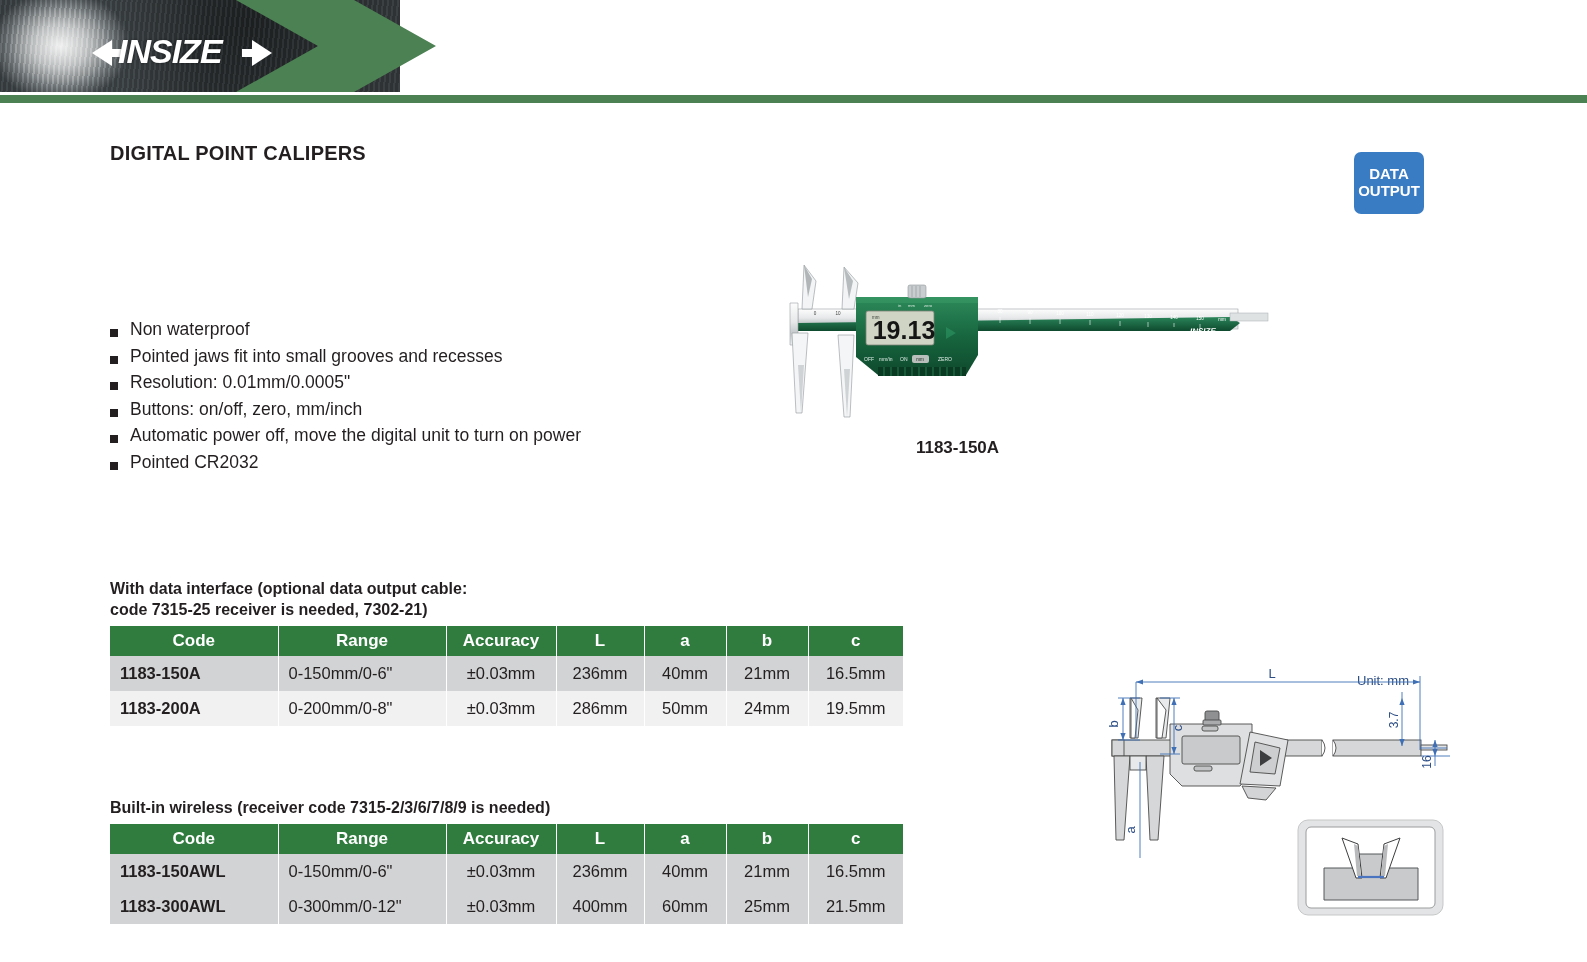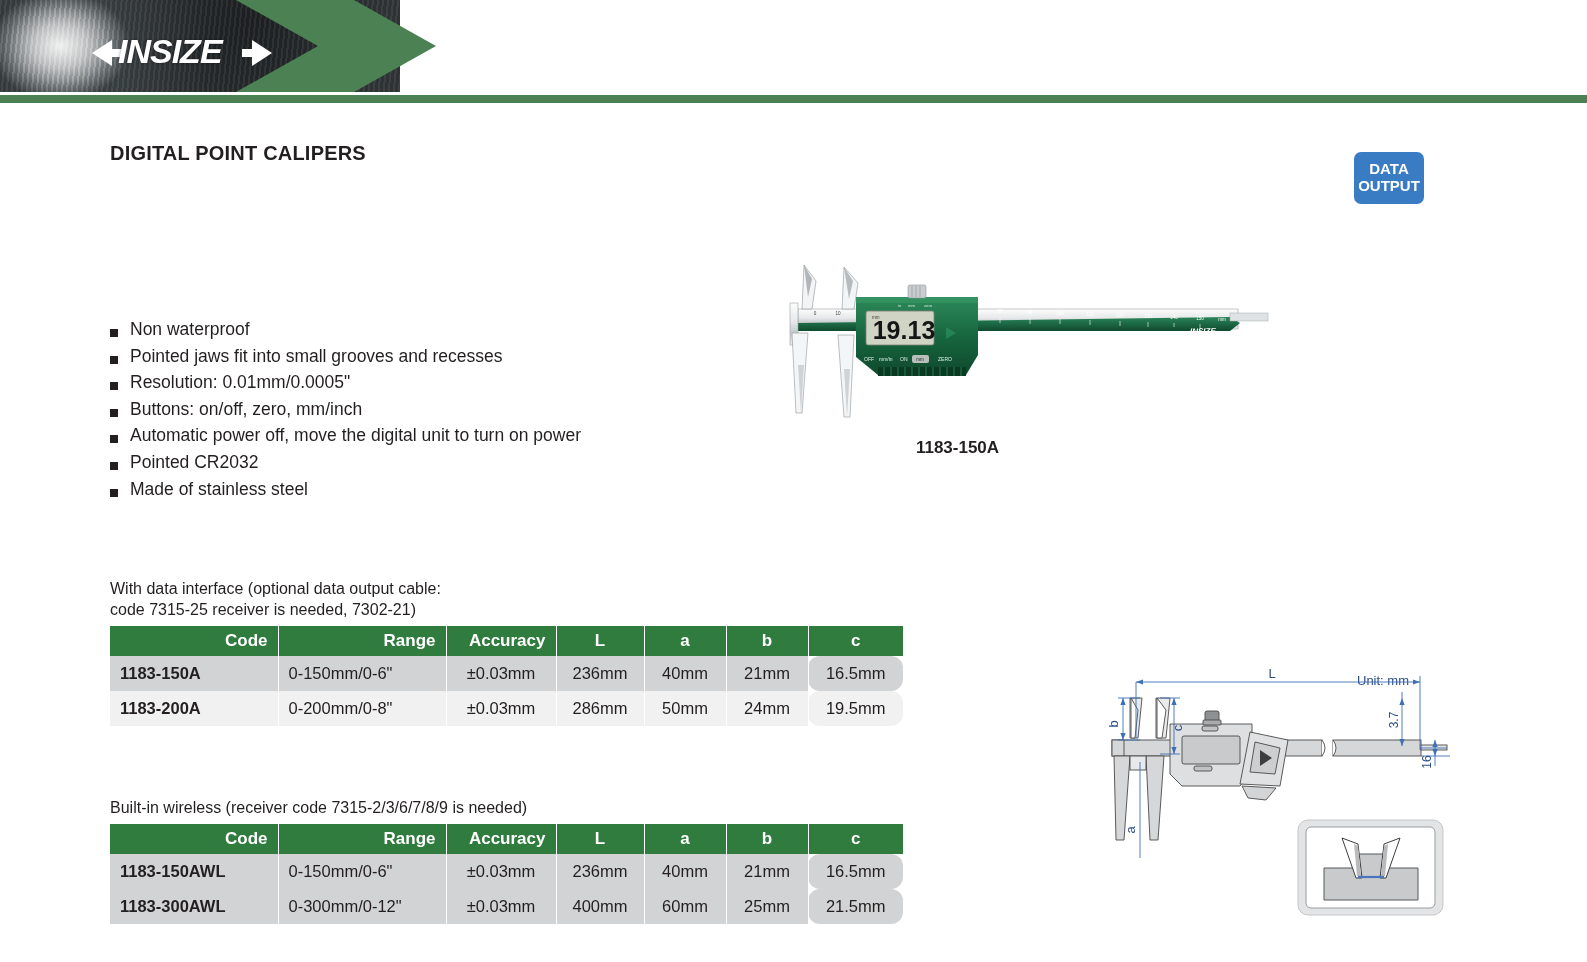--- a/index.html
+++ b/index.html
@@ -52,21 +52,21 @@
   .logo-bar { position:absolute; top:17px; height:8px; background:#fff; }
   .logo-bar.l { left:14px; width:16px; }
   .logo-bar.r { left:150px; width:16px; }
 
   
   .page-title {
     position:absolute; left:110px; top:142px;
     font-size:20px; font-weight:bold; color:#231f20; letter-spacing:.2px;
   }
   .data-output-badge {
-    position:absolute; left:1354px; top:152px; width:70px; height:52px;
+    position:absolute; left:1354px; top:152px; width:70px; height:62px;
     background:#3a7cc4; border-radius:7px; color:#fff;
     font-size:15px; font-weight:bold; line-height:1.12;
     display:flex; flex-direction:column; align-items:center; justify-content:center;
   }
 
   
   .features { position:absolute; left:110px; top:318px; }
   .feature { display:flex; align-items:center; margin-bottom:3.5px; }
   .bullet { width:8px; height:8px; background:#231f20; margin:7px 12px 0 0; flex:none; }
   .feature-text { font-size:17.5px; color:#231f20; line-height:1.32; }
@@ -76,36 +76,36 @@
   .product svg { display:block; }
   .product-caption {
     position:absolute; left:760px; top:438px; width:395px; text-align:center;
     font-size:17px; font-weight:bold; color:#231f20;
   }
 
   
   .table-block { position:absolute; left:110px; }
   .table-block.one { top:578px; }
   .table-block.two { top:797px; }
-  .table-caption { font-size:16px; font-weight:normal; color:#231f20; line-height:1.32; margin-bottom:6px; white-space:pre-line; }
+  .table-caption { font-size:16px; font-weight:bold; color:#231f20; line-height:1.32; margin-bottom:6px; white-space:pre-line; }
   table.spec { border-collapse:collapse; width:793px; table-layout:fixed; }
   table.spec th {
     background:#2f7c3e; color:#ffffff; font-size:17px; font-weight:bold;
-    height:30px; text-align:right; padding:1px 10px;
+    height:30px; text-align:center; padding:1px 10px;
     border-right:1px solid #ffffff;
   }
   table.spec th.ctr { text-align:center; padding:0; }
   table.spec th:last-child { border-right:none; }
   table.spec td {
     font-size:16.5px; color:#231f20; height:29px; padding:0 10px;
     border-right:1px solid #ffffff; white-space:nowrap;
   }
   table.spec td.ctr { text-align:center; padding:8px; }
   table.spec td.code { font-weight:bold; }
-  table.spec td:last-child { border-right:none;border-radius:12px; }
+  table.spec td:last-child { border-right:none; }
   table.spec tr.odd  td { background:#d2d3d4; }
   table.spec tr.even td { background:#f1f1f1; }
   col.c-code { width:168px; }
   col.c-range{ width:168px; }
   col.c-acc  { width:110px; }
   col.c-L    { width:88px; }
   col.c-a    { width:82px; }
   col.c-b    { width:82px; }
   col.c-c    { width:95px; }
 
@@ -155,24 +155,20 @@
     <span class="bullet"></span>
     <span class="feature-text">Buttons: on/off, zero, mm/inch</span>
   </div>
   <div class="feature">
     <span class="bullet"></span>
     <span class="feature-text">Automatic power off, move the digital unit to turn on power</span>
   </div>
   <div class="feature">
     <span class="bullet"></span>
     <span class="feature-text">Pointed CR2032</span>
-  </div>
-  <div class="feature">
-    <span class="bullet"></span>
-    <span class="feature-text">Made of stainless steel</span>
   </div>
 </div>
 
 <div class="product">
   <svg width="510" height="180" viewBox="0 0 510 180">
     <defs>
       <linearGradient id="steel" x1="0" y1="0" x2="0" y2="1">
         <stop offset="0" stop-color="#fdfdfd"></stop>
           <stop offset=".45" stop-color="#e6e8e9"></stop>
         <stop offset=".7" stop-color="#c6cacc"></stop>

